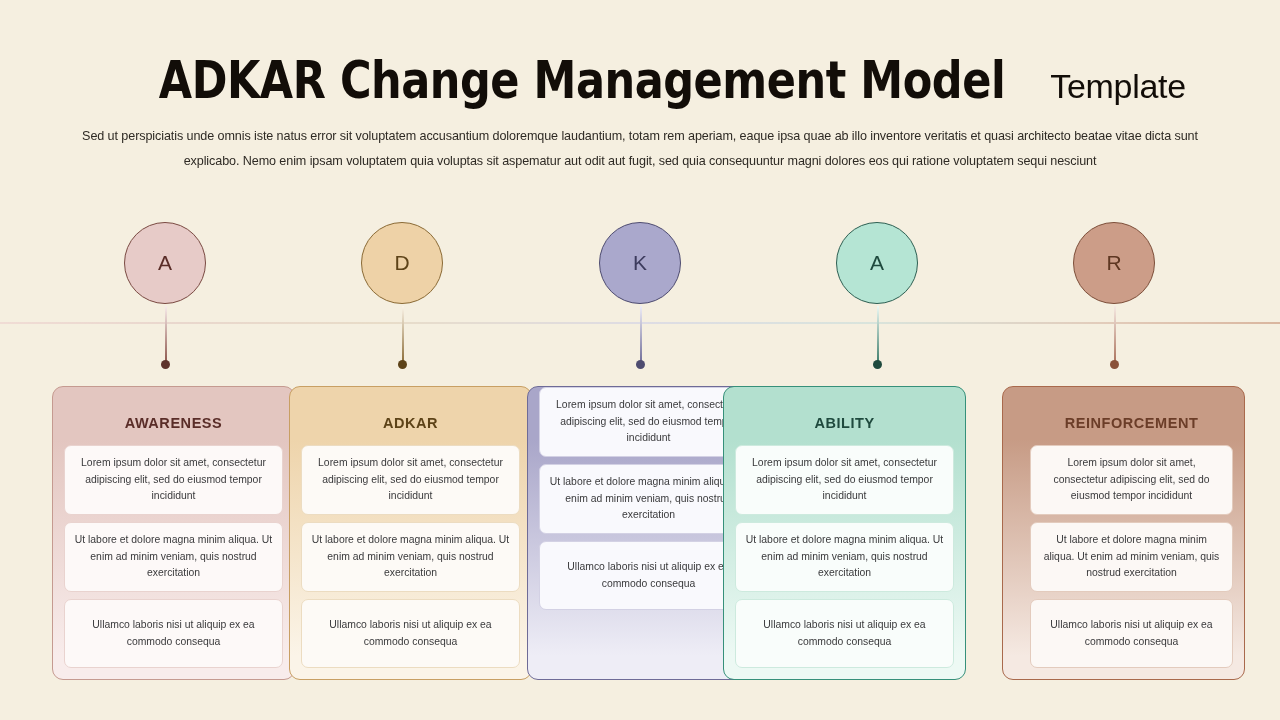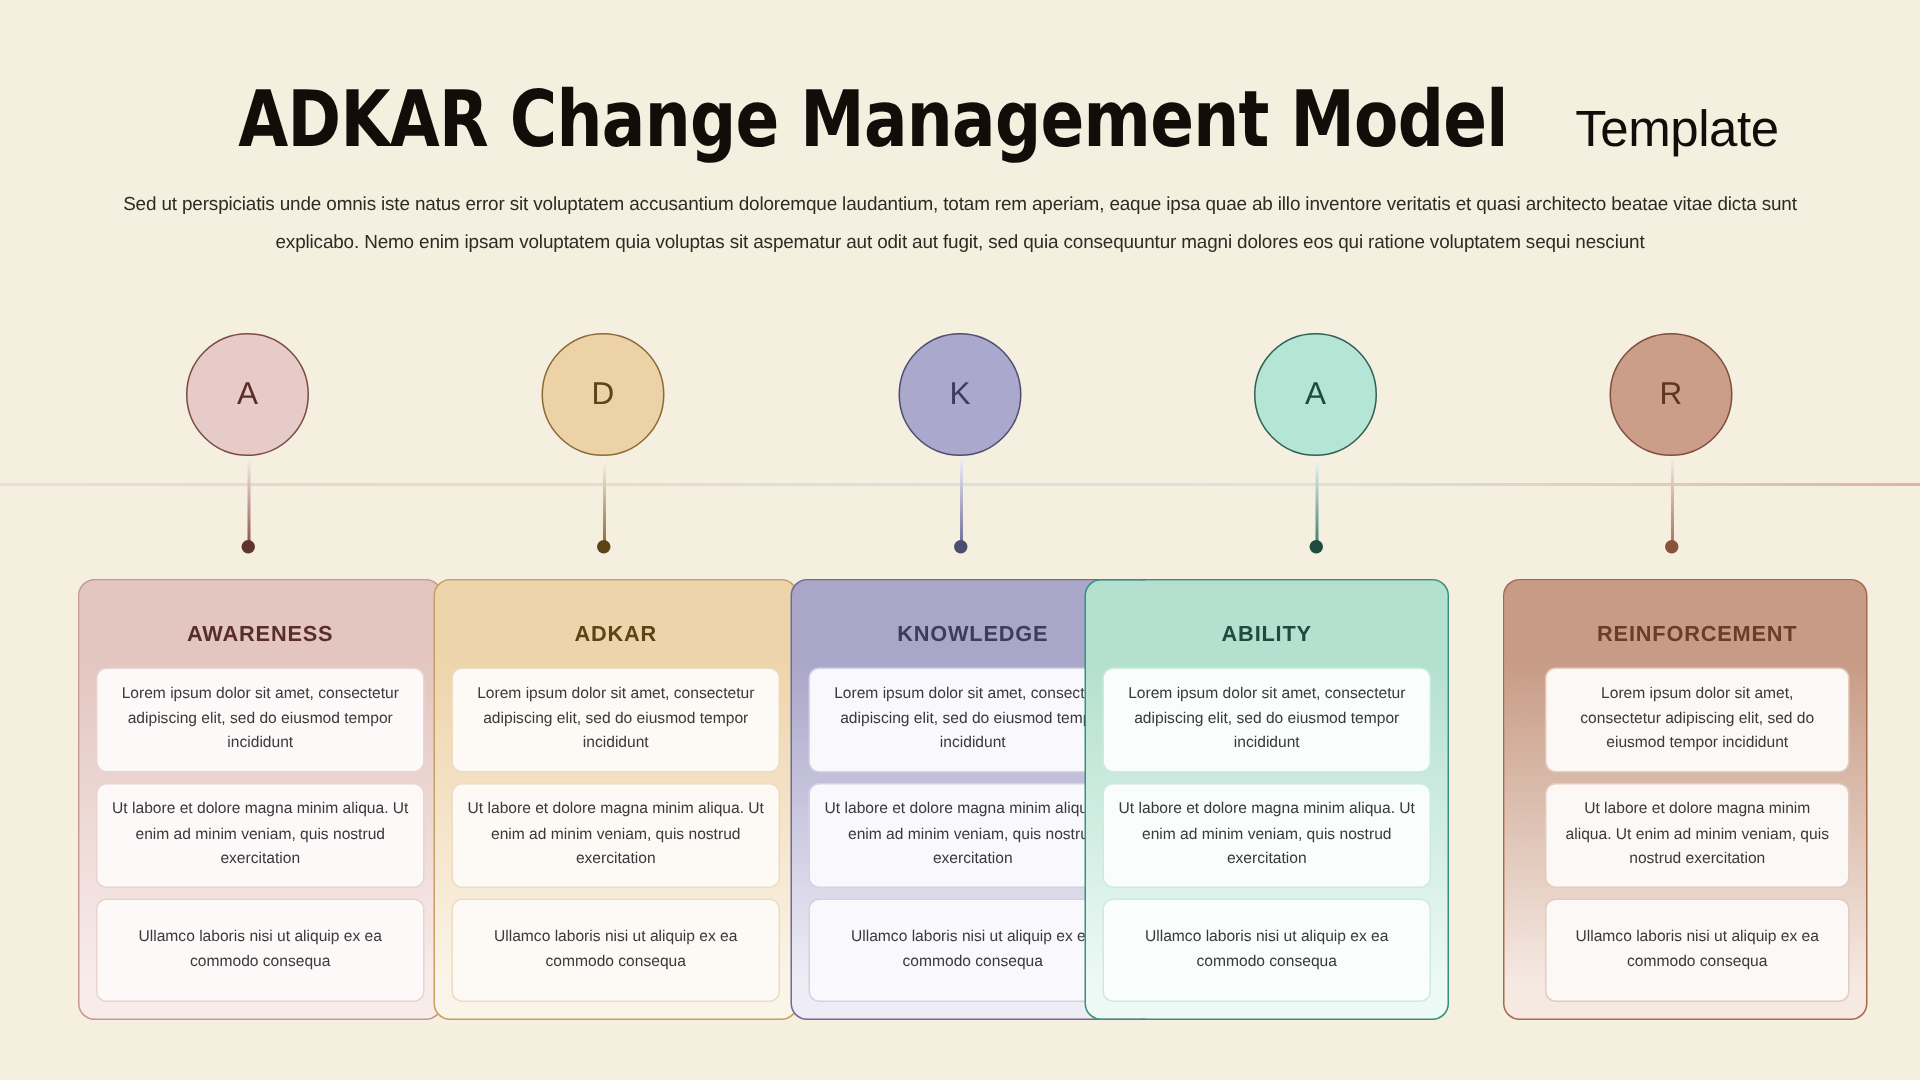--- a/index.html
+++ b/index.html
@@ -233,21 +233,20 @@
         </div>
         <div class="textbox b2" style="background: rgb(253, 250, 246); border: 1px solid rgb(236, 220, 193);">
           <span>Ut labore et dolore magna minim aliqua. Ut enim ad minim veniam, quis nostrud exercitation</span>
         </div>
         <div class="textbox b3" style="background: rgb(253, 250, 246); border: 1px solid rgb(236, 220, 193);">
           <span>Ullamco laboris nisi ut aliquip ex ea commodo consequa</span>
         </div>
       </div>
     </div>
     <div class="card" style="left: 527px; background: linear-gradient(rgb(169, 166, 201) 0%, rgb(169, 166, 201) 18%, rgb(238, 237, 246) 92%); border-color: rgb(110, 107, 151);">
-      <div class="card-head" style="color: rgb(61, 60, 94);">KNOWLEDGE</div>
       <div class="card-body">
         <div class="textbox b1" style="background: rgb(249, 249, 253); border: 1px solid rgb(211, 209, 228);">
           <span>Lorem ipsum dolor sit amet, consectetur adipiscing elit, sed do eiusmod tempor incididunt</span>
         </div>
         <div class="textbox b2" style="background: rgb(249, 249, 253); border: 1px solid rgb(211, 209, 228);">
           <span>Ut labore et dolore magna minim aliqua. Ut enim ad minim veniam, quis nostrud exercitation</span>
         </div>
         <div class="textbox b3" style="background: rgb(249, 249, 253); border: 1px solid rgb(211, 209, 228);">
           <span>Ullamco laboris nisi ut aliquip ex ea commodo consequa</span>
         </div>

